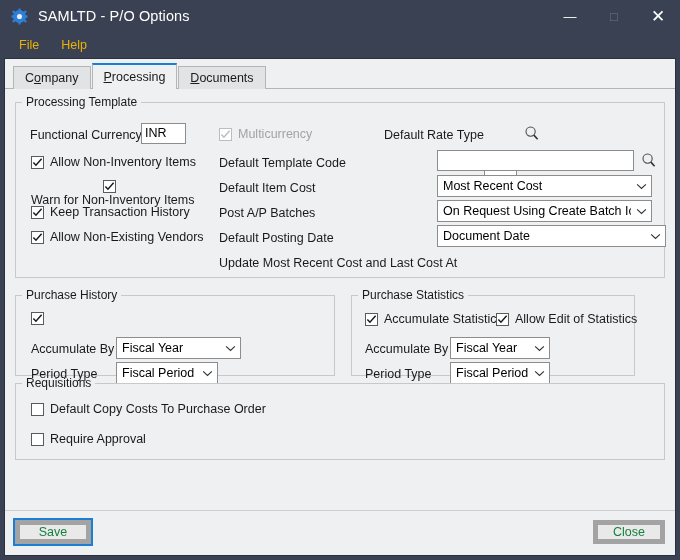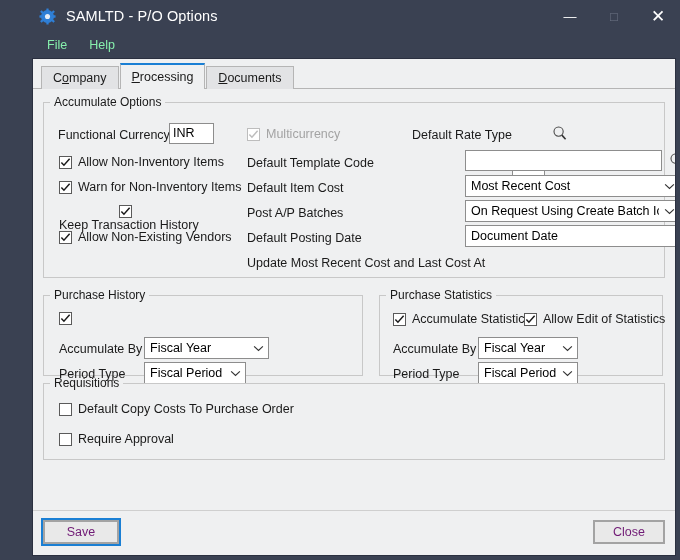--- a/index.html
+++ b/index.html
@@ -18,21 +18,20 @@
 
   .window {
     position: absolute;
     left: 0; top: 0;
     width: 680px;
     height: 560px;
     box-sizing: border-box;
     background: #3a4152;
     display: flex;
     flex-direction: column;
-    padding-left: 28px;
   }
 
   
   .titlebar {
     height: 32px;
     background: #3a4152;
     display: flex;
     align-items: center;
     flex: none;
     position: relative;
@@ -75,21 +74,21 @@
   
   .menubar {
     height: 26px;
     background: #3a4152;
     display: flex;
     align-items: center;
     padding-left: 8px;
     flex: none;
   }
   .menu-item {
-    color: #86efac;
+    color: #eab308;
     font-size: 12.5px;
     padding: 3px 11px;
   }
 
   
   .client {
     flex: 1 1 auto;
     background: #eff0f1;
     margin: 0 4px 4px 4px;
     border: 1px solid #2b3040;
@@ -263,24 +262,24 @@
     flex: none;
     border-top: 1px solid #cfcfcf;
     position: relative;
     background: #eff0f1;
   }
   .btn {
     position: absolute;
     box-sizing: border-box;
     height: 24px;
     background: #e9e9e9;
-    border: 2px solid #a3a3a3;
+    border: 5px solid #a3a3a3;
     font-size: 12.5px;
     font-family: "Liberation Sans", sans-serif;
-    color: #701a75;
+    color: #15803d;
     display: flex;
     align-items: center;
     justify-content: center;
   }
   .btn-save {
     left: 10px; top: 9px; width: 76px;
     outline: 2px solid #1a7fd4;
     outline-offset: 0px;
   }
   .btn-close { right: 10px; top: 9px; width: 72px; }
@@ -333,21 +332,21 @@
         <span><span class="mn">P</span>rocessing</span>
       </div>
       <div class="tab">
         <span><span class="mn">D</span>ocuments</span>
       </div>
     </div>
 
     <div class="page">
 
       <fieldset class="group grp-processing">
-        <legend>Accumulate Options</legend>
+        <legend>Processing Template</legend>
         <div class="proc-inner">
 
           <div class="lbl" style="left:14px; top:18px;">Functional Currency</div>
           <div class="txtbox" style="left:125px; top:14px; width:45px;">INR</div>
 
           <div class="cbrow" style="left:203px; top:18px;">
             <span class="cbbox disabled">
               <svg width="11" height="11" viewBox="0 0 12 12" aria-hidden="true">
                 <path d="M1.5 6 L4.3 9 L10.5 2" fill="none" stroke="#bdbdbd" stroke-width="1.6"></path>
               </svg>
@@ -365,29 +364,29 @@
           </span>
 
           <div class="cbrow" style="left:15px; top:46px;">
             <span class="cbbox">
               <svg width="11" height="11" viewBox="0 0 12 12" aria-hidden="true">
                 <path d="M1.5 6 L4.3 9 L10.5 2" fill="none" stroke="#1a1a1a" stroke-width="1.6"></path>
               </svg>
             </span>
             <span class="cbtext">Allow Non-Inventory Items</span>
           </div>
-          <div class="cbrow" style="left:15px; top:71px;">
+          <div class="cbrow" style="left:15px; top:71px;flex-direction:column;">
             <span class="cbbox">
               <svg width="11" height="11" viewBox="0 0 12 12" aria-hidden="true">
                 <path d="M1.5 6 L4.3 9 L10.5 2" fill="none" stroke="#1a1a1a" stroke-width="1.6"></path>
               </svg>
             </span>
             <span class="cbtext">Warn for Non-Inventory Items</span>
           </div>
-          <div class="cbrow" style="left:15px; top:96px;flex-direction:column;">
+          <div class="cbrow" style="left:15px; top:96px;">
             <span class="cbbox">
               <svg width="11" height="11" viewBox="0 0 12 12" aria-hidden="true">
                 <path d="M1.5 6 L4.3 9 L10.5 2" fill="none" stroke="#1a1a1a" stroke-width="1.6"></path>
               </svg>
             </span>
             <span class="cbtext">Keep Transaction History</span>
           </div>
           <div class="cbrow" style="left:15px; top:121px;">
             <span class="cbbox">
               <svg width="11" height="11" viewBox="0 0 12 12" aria-hidden="true">

